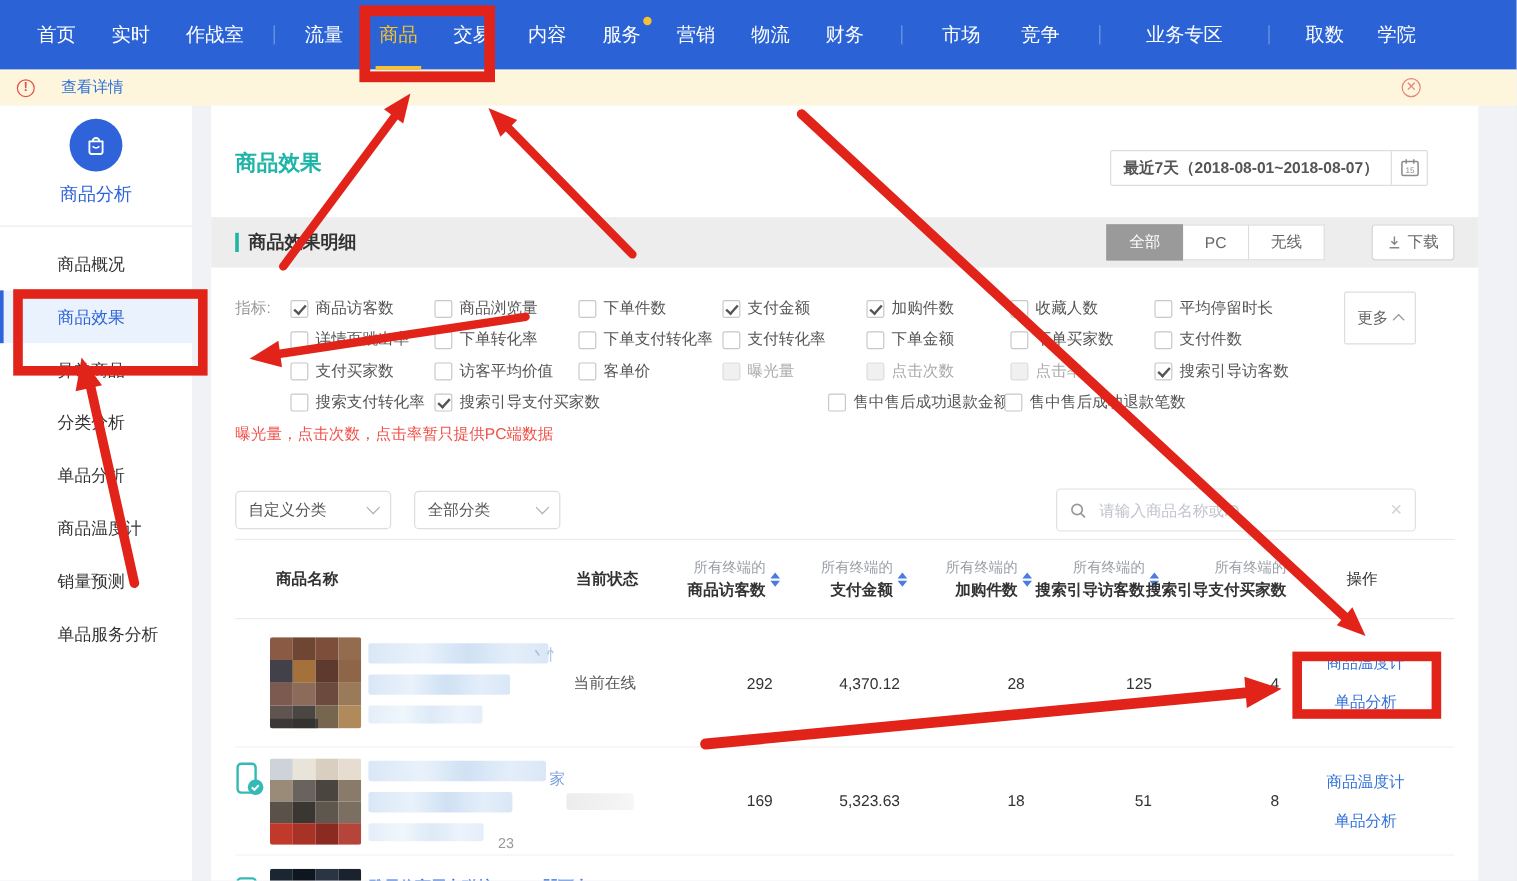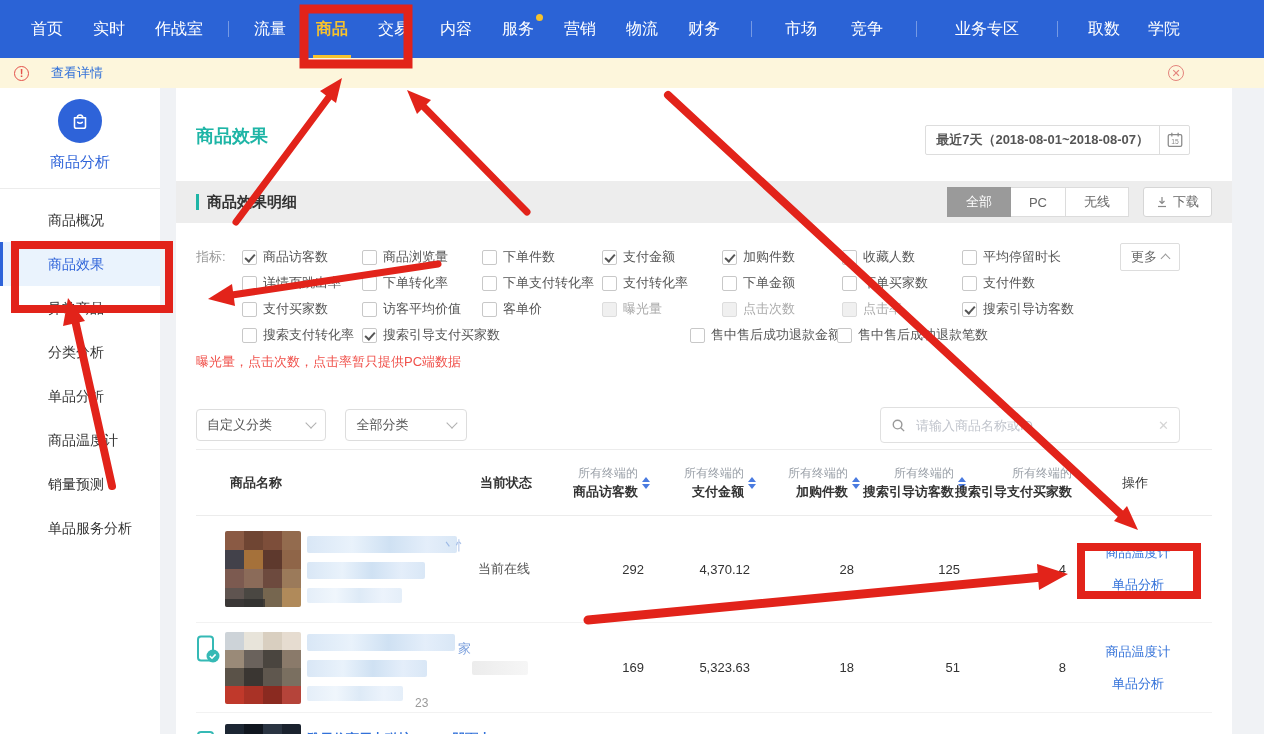--- a/index.html
+++ b/index.html
@@ -5,21 +5,21 @@
   html,body{margin:0;padding:0;background:#e9ebee;}
   *{box-sizing:border-box;}
   .page{width:1264px;height:734px;position:relative;overflow:hidden;background:#f0f2f5;
         font-family:"Liberation Sans","DejaVu Sans",sans-serif;-webkit-font-smoothing:antialiased;}
 
   
   .topnav{height:58px;background:#2b63d6;display:flex;align-items:center;padding-left:16px;white-space:nowrap;}
   .nav-item{position:relative;height:57px;display:flex;align-items:center;margin:0 15px;
             color:#fff;font-size:16px;cursor:pointer;}
   .nav-item.g3{margin:0 17px;} .nav-item.gz{margin:0 22px;} .nav-item.g5{margin:0 14px;}
-  .nav-item.active{color:#f6c22d;font-weight:bold;}
+  .nav-item.active{color:#f6c22d;font-weight:normal;}
   .nav-item.active::after{content:"";position:absolute;left:-3px;right:-3px;bottom:0;height:3px;background:#f6c22d;}
   .nav-dot{position:absolute;top:13px;right:-9px;width:7px;height:7px;border-radius:50%;background:#f6c22d;}
   .nav-divider{width:1px;height:16px;background:rgba(255,255,255,.35);margin:0 10px;}
   .nav-divider.wide{margin:0 16px;}
 
   
   .notice{height:30px;background:#fdf6dc;display:flex;align-items:center;padding:0 14px;font-size:13px;color:#666;}
   .notice-icon{width:15px;height:15px;border:1px solid #e4504a;border-radius:50%;color:#e4504a;
                font-size:11px;line-height:13px;text-align:center;margin-right:8px;flex:none;font-weight:bold;}
   .notice-link{color:#3271d9;margin-left:14px;cursor:pointer;}
@@ -47,21 +47,21 @@
   .page-title{position:absolute;left:20px;top:36px;font-size:18px;font-weight:bold;color:#1eb5a6;}
   .datepicker{position:absolute;right:42px;top:37px;display:flex;height:30px;border:1px solid #ddd;
               border-radius:2px;background:#fff;align-items:center;}
   .date-text{padding:0 10px;font-size:13px;color:#555;white-space:nowrap;font-weight:bold;}
   .cal-btn{width:30px;height:28px;border-left:1px solid #ddd;display:flex;align-items:center;justify-content:center;cursor:pointer;}
 
   
   .band{height:42px;background:#ededed;display:flex;align-items:center;padding:0 20px;}
   .band-title{display:flex;align-items:center;font-size:15px;font-weight:bold;color:#333;}
   .band-bar{width:3px;height:16px;background:#1eb5a6;margin-right:8px;}
-  .band-right{margin-left:auto;display:flex;align-items:flex-end;}
+  .band-right{margin-left:auto;display:flex;align-items:flex-end;gap:25px;}
   .seg{display:flex;margin-right:14px;}
   .seg-btn{height:30px;padding:0 18px;border:1px solid #dcdcdc;background:#fff;color:#666;font-size:13px;
            display:flex;align-items:center;cursor:pointer;}
   .seg-btn + .seg-btn{border-left:none;}
   .seg-btn.active{background:#9a9a9a;border-color:#9a9a9a;color:#fff;}
   .dl-btn{height:30px;padding:0 12px;border:1px solid #d6d6d6;border-radius:3px;background:#fff;color:#666;
           font-size:13px;display:flex;align-items:center;gap:5px;cursor:pointer;}
 
   
   .metrics{padding:26px 20px 0;position:relative;}
@@ -71,21 +71,21 @@
   .m-cell{display:flex;align-items:center;flex:none;}
   .w120{width:120px;} .w140{width:140px;} .w328{width:328px;} .w147{width:147px;}
   .cb{width:15px;height:15px;border:1px solid #c8c8c8;border-radius:2px;background:#fff;margin-right:6px;
       position:relative;flex:none;cursor:pointer;}
   .cb.checked::after{content:"";position:absolute;left:4px;top:1px;width:4px;height:8px;
       border-right:2px solid #555;border-bottom:2px solid #555;transform:rotate(42deg);}
   .cb.disabled{background:#f0f0f0;border-color:#ddd;}
   .m-txt{font-size:13px;color:#555;white-space:nowrap;}
   .m-txt.dim{color:#aaa;}
   .m-note{margin-top:4px;font-size:13px;color:#f0504a;}
-  .more-btn{position:absolute;top:155px;right:52px;width:60px;height:28px;border:1px solid #ddd;border-radius:2px;
+  .more-btn{position:absolute;top:155px;right:52px;width:60px;height:44px;border:1px solid #ddd;border-radius:2px;
             background:#fff;color:#666;font-size:13px;display:flex;align-items:center;justify-content:center;gap:5px;cursor:pointer;}
   .chev-up{width:7px;height:7px;border-left:1px solid #999;border-top:1px solid #999;transform:rotate(45deg);margin-top:3px;}
 
   
   .filters{position:relative;height:36px;margin:36px 20px 0;}
   .select{display:inline-flex;align-items:center;justify-content:space-between;width:130px;height:32px;margin-top:2px;
           border:1px solid #ddd;border-radius:4px;background:#fff;padding:0 10px;font-size:13px;color:#555;cursor:pointer;}
   .select.s2{width:122px;margin-left:15px;}
   .chev-dn{width:8px;height:8px;border-right:1px solid #b0b0b0;border-bottom:1px solid #b0b0b0;transform:rotate(45deg);margin-top:-4px;}
   .search{position:absolute;right:32px;top:0;width:300px;height:36px;border:1px solid #e0e0e0;border-radius:4px;

